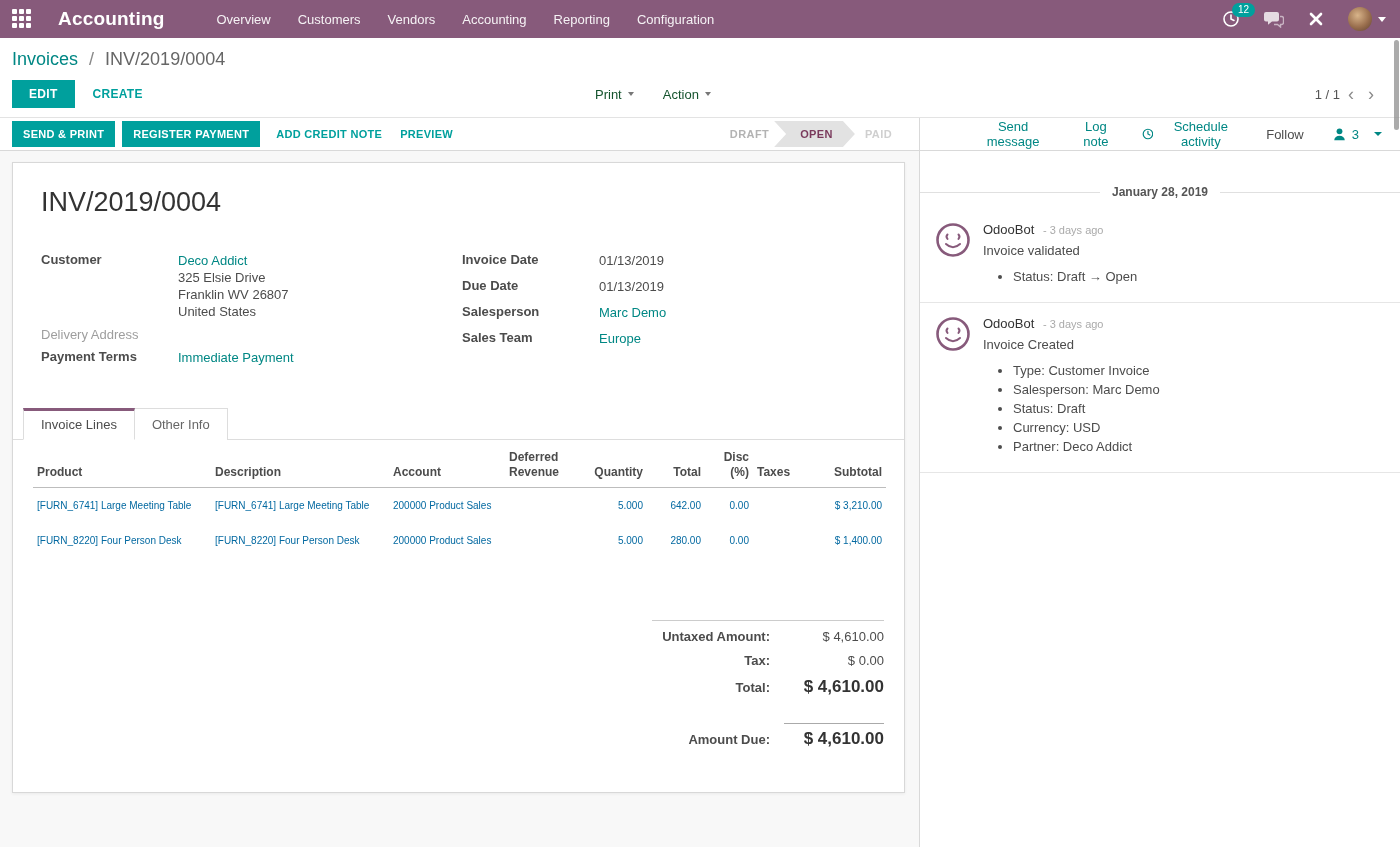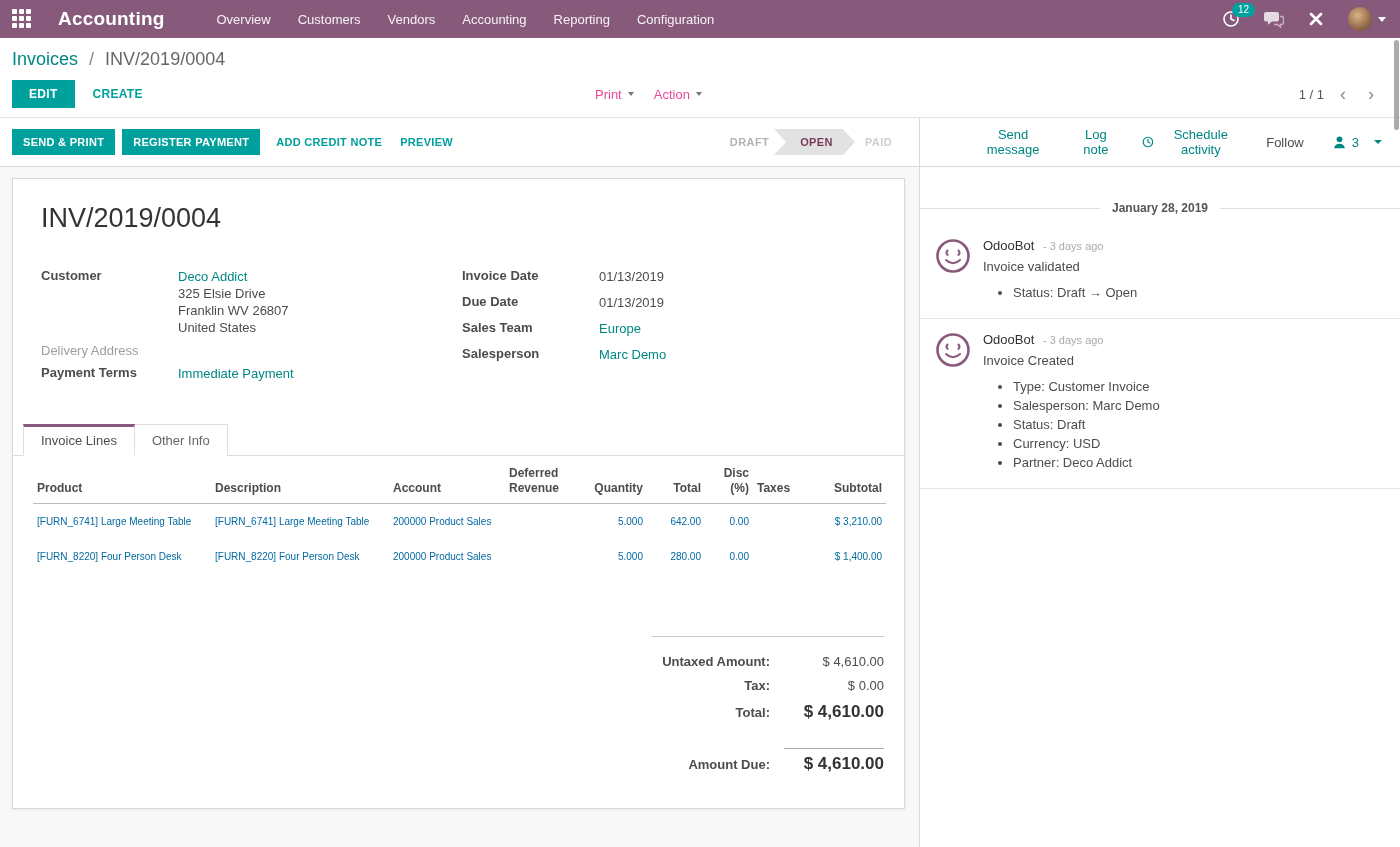--- a/index.html
+++ b/index.html
@@ -26,28 +26,28 @@
 
   
   .control-panel{background:#fff;padding:11px 16px 9px 12px;}
   .breadcrumb{font-size:18px;margin-bottom:10px;color:#777;}
   .breadcrumb .parent{color:var(--link-teal);cursor:pointer;}
   .breadcrumb .sep{margin:0 6px;color:#888;}
   .breadcrumb .current{color:#666;}
   .cp-row{position:relative;height:28px;display:flex;align-items:center;}
   .btn-primary{background:var(--accent-teal);color:#fff;border:none;font-size:12px;font-weight:bold;padding:7px 17px;cursor:pointer;letter-spacing:.3px;font-family:inherit;}
   .btn-flat{background:none;border:none;color:var(--accent-teal);font-size:12px;font-weight:bold;margin-left:18px;cursor:pointer;letter-spacing:.3px;font-family:inherit;}
-  .cp-center{position:absolute;left:583px;display:flex;gap:20px;font-size:13px;color:#ec4899;}
+  .cp-center{position:absolute;left:583px;display:flex;gap:29px;font-size:13px;color:#14532d;}
   .dd{cursor:pointer;display:flex;align-items:center;gap:6px;}
   .caret-g{width:0;height:0;border-left:3.5px solid transparent;border-right:3.5px solid transparent;border-top:4px solid #777;}
-  .cp-right{position:absolute;right:4px;display:flex;align-items:center;gap:10px;font-size:13px;color:#555;}
+  .cp-right{position:absolute;right:4px;display:flex;align-items:center;gap:2px;font-size:13px;color:#555;}
   .pager-arrow{font-size:18px;color:#8a8a8a;cursor:pointer;line-height:1;padding:0 6px;}
 
   
-  .statusband{display:flex;border-top:1px solid #e3e3e3;border-bottom:1px solid #d9d9d9;background:#fff;height:50px;gap:40px;}
+  .statusband{display:flex;border-top:1px solid #e3e3e3;border-bottom:1px solid #d9d9d9;background:#fff;height:34px;gap:40px;}
   .statusband .left{width:920px;display:flex;align-items:center;padding-left:12px;border-right:1px solid #d9d9d9;}
   .sb-btn{background:var(--accent-teal);color:#fff;border:none;font-size:11px;font-weight:bold;padding:7px 11px;margin-right:7px;cursor:pointer;letter-spacing:.3px;font-family:inherit;}
   .sb-flat{background:none;border:none;color:var(--accent-teal);font-size:11px;font-weight:bold;margin:0 9px;cursor:pointer;letter-spacing:.3px;font-family:inherit;}
   .statewidget{margin-left:auto;margin-right:10px;display:flex;align-items:stretch;height:26px;font-size:11px;font-weight:bold;letter-spacing:.4px;}
   .state{display:flex;align-items:center;padding:0 17px;color:#b3b3b3;position:relative;cursor:pointer;background:#fff;}
   .state.first:after{content:"";position:absolute;right:-1px;top:4px;width:17px;height:17px;border-top:1px solid #d5d5d5;border-right:1px solid #d5d5d5;transform:rotate(45deg) ;}
   .state.active{background:#e2e2e2;color:var(--state-open-text);padding:0 22px 0 26px;margin-left:-12px;clip-path:polygon(0 0,calc(100% - 12px) 0,100% 50%,calc(100% - 12px) 100%,0 100%,12px 50%);z-index:2;}
   .state.last{color:#cfcfcf;padding-left:10px;}
 
   
@@ -80,21 +80,21 @@
   .tab.inactive{border-left:none;}
 
   
   .lines{padding:0 20px;}
   table{width:100%;border-collapse:collapse;table-layout:fixed;}
   th{font-size:12px;color:#4c4c4c;text-align:left;vertical-align:bottom;padding:10px 4px 7px;border-bottom:1px solid #bdbdbd;font-weight:bold;line-height:15px;}
   td{font-size:10px;color:#0369a1;vertical-align:top;padding:9px 4px;line-height:17px;}
   th.num,td.num{text-align:right;}
 
   
-  .totals{width:232px;margin:62px 20px 0 auto;border-top:1px solid #ccc;padding-top:17px;font-size:13px;color:#4c4c4c;}
+  .totals{width:232px;margin:62px 20px 0 auto;border-top:1px solid #ccc;padding-top:8px;font-size:13px;color:#4c4c4c;}
   .trow{display:flex;align-items:baseline;margin-bottom:9px;}
   .trow .tlabel{flex:1;text-align:right;font-weight:bold;padding-right:14px;}
   .trow .tvalue{width:100px;text-align:right;}
   .trow.big .tvalue{font-size:17px;font-weight:bold;color:#333;}
   .amount-due{margin-top:26px;}
   .amount-due .tvalue{border-top:1px solid #aaa;padding-top:5px;}
 
   
   .chatter{flex:1;background:#fff;padding-top:20px;}
   .date-divider{display:flex;align-items:center;font-size:12px;font-weight:bold;color:#555;margin:14px 0 10px;}
@@ -264,26 +264,26 @@
           <div class="fgroup right">
             <div class="frow">
               <div class="flabel">Invoice Date</div>
               <div class="fvalue">01/13/2019</div>
             </div>
             <div class="frow">
               <div class="flabel">Due Date</div>
               <div class="fvalue">01/13/2019</div>
             </div>
             <div class="frow">
+              <div class="flabel">Salesperson</div>
+              <div class="fvalue link">Marc Demo</div>
+            </div>
+            <div class="frow">
               <div class="flabel">Sales Team</div>
               <div class="fvalue link">Europe</div>
-            </div>
-            <div class="frow">
-              <div class="flabel">Salesperson</div>
-              <div class="fvalue link">Marc Demo</div>
             </div>
           </div>
         </div>
 
         <div class="tabs">
           <div class="tab active">Invoice Lines</div>
           <div class="tab inactive">Other Info</div>
         </div>
 
         <div class="lines">

